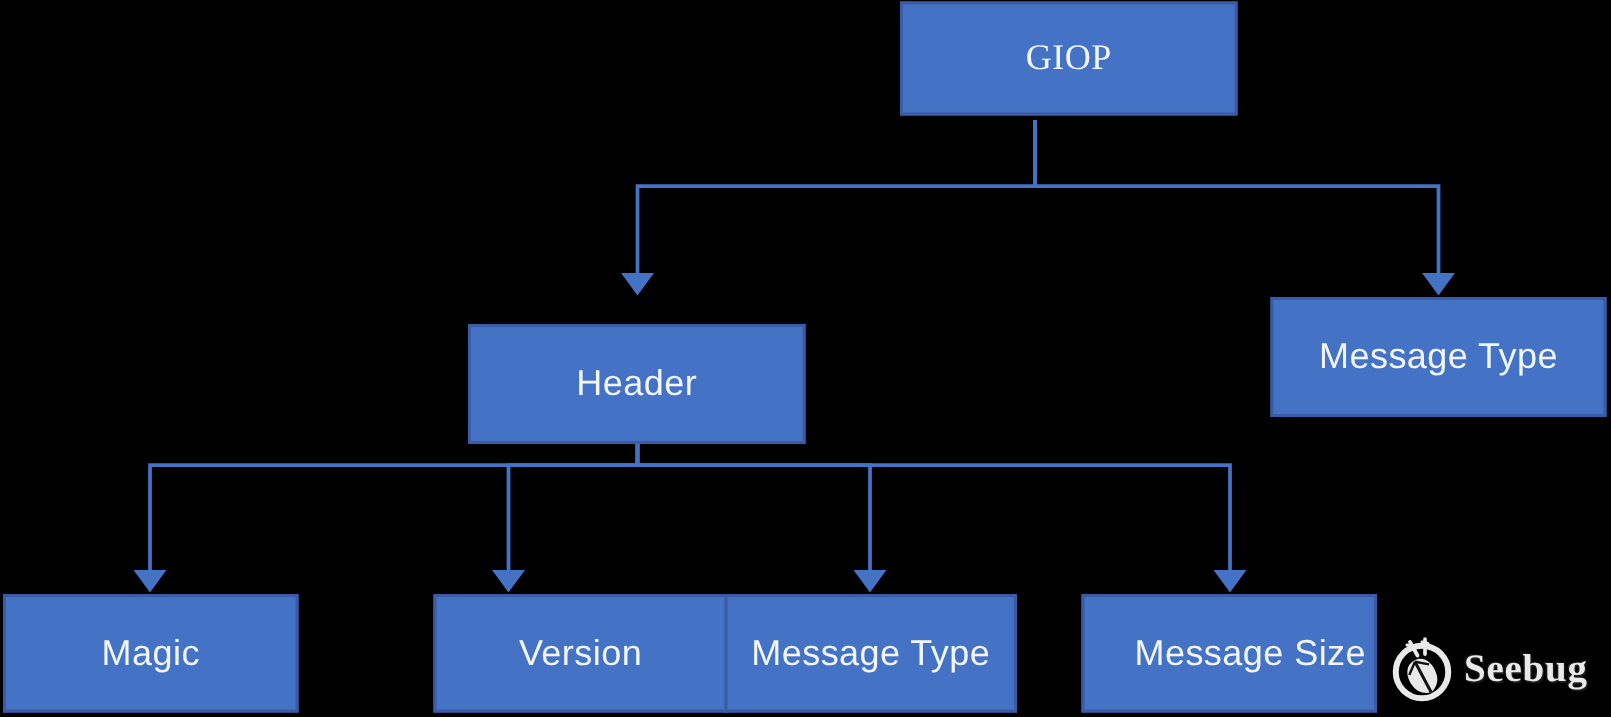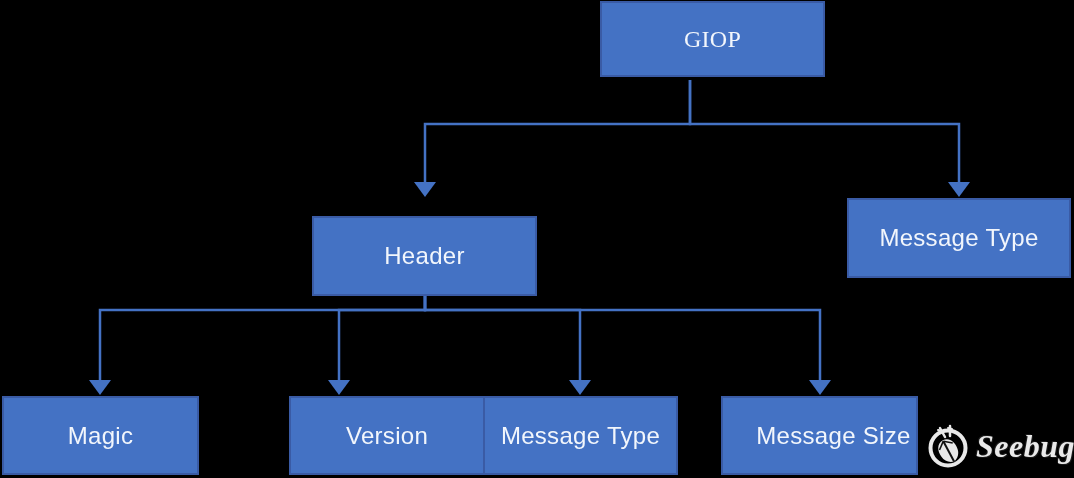--- a/index.html
+++ b/index.html
@@ -53,24 +53,23 @@
     top: 420px;
     z-index: 3;
     display: flex;
     align-items: center;
     gap: 4px;
   }
   #watermark .wm-text {
     color: var(--watermark, #E9E9E9);
     font-family: "Liberation Serif", serif;
     font-weight: 700;
-    font-size: 32px;
+    font-size: 26px;
     letter-spacing: 0.5px;
     text-shadow: 1px 1px 0 #1a1a1a, -1px -1px 0 #1a1a1a;
-    font-style: italic;
   }
 </style>
 </head>
 <body>
 
 <div id="stage">
 
   <svg id="connector-layer" viewBox="0 0 1074 478" xmlns="http://www.w3.org/2000/svg">
 
     <path d="M 690 80 L 690 124 L 425 124 L 425 183"></path>

